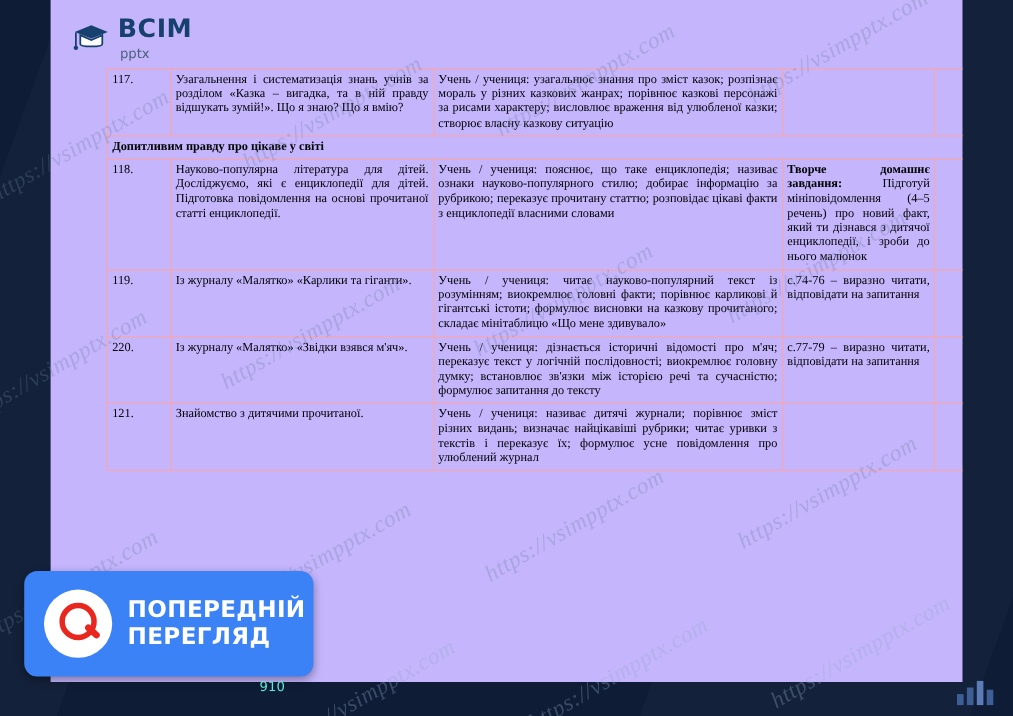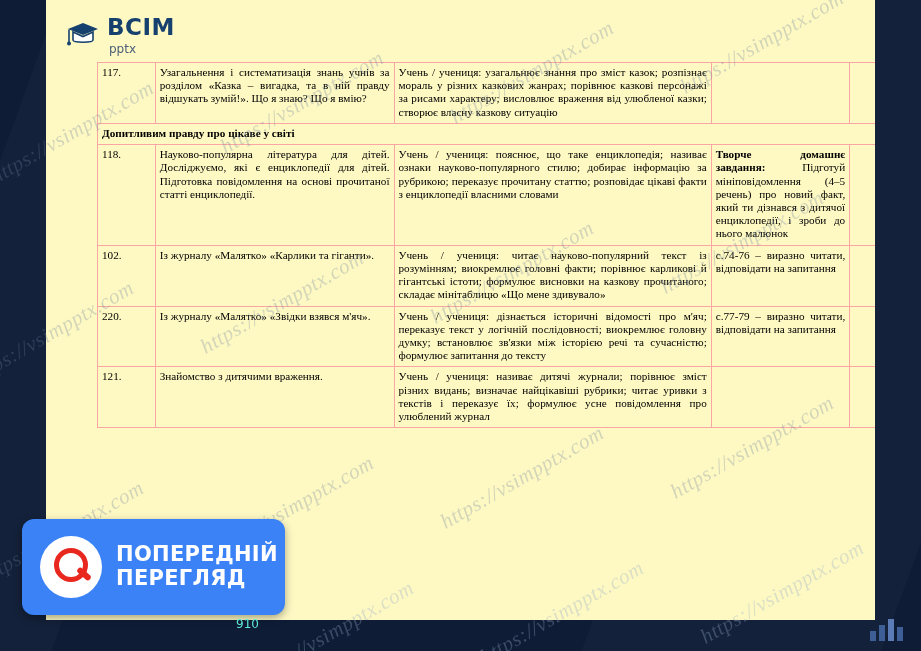--- a/index.html
+++ b/index.html
@@ -29,21 +29,21 @@
     transform: skewX(-20deg);
   }
 
   
   .slide {
     position: absolute;
     left: 46px;
     top: 0px;
     width: 829px;
     height: 620px;
-    background: #fef9c3;
+    background: #c4b5fd;
     overflow: hidden;
   }
 
   
   .logo {
     position: absolute;
     left: 66px;
     top: 16px;
     display: flex;
     align-items: flex-start;
@@ -251,38 +251,38 @@
         <td class="c-topic">Науково-популярна література для дітей. Досліджуємо, які є енциклопедії для дітей. Підготовка повідомлення на основі прочитаної статті енциклопедії.</td>
         <td class="c-desc">Учень / учениця: пояснює, що таке енциклопедія; називає ознаки науково-популярного стилю; добирає інформацію за рубрикою; переказує прочитану статтю; розповідає цікаві факти з енциклопедії власними словами</td>
         <td class="c-hw">
           <span class="hw-title">Творче домашнє завдання:</span>
           <span>Підготуй мініповідомлення (4–5 речень) про новий факт, який ти дізнався з дитячої енциклопедії, і зроби до нього малюнок</span>
         </td>
         <td class="c-extra"></td>
       </tr>
 
       <tr>
-        <td class="c-num">102.</td>
+        <td class="c-num">119.</td>
         <td class="c-topic">Із журналу «Малятко» «Карлики та гіганти».</td>
         <td class="c-desc">Учень / учениця: читає науково-популярний текст із розумінням; виокремлює головні факти; порівнює карликові й гігантські істоти; формулює висновки на казкову прочитаного; складає мінітаблицю «Що мене здивувало»</td>
         <td class="c-hw">с.74-76 – виразно читати, відповідати на запитання</td>
         <td class="c-extra"></td>
       </tr>
 
       <tr>
         <td class="c-num">220.</td>
         <td class="c-topic">Із журналу «Малятко» «Звідки взявся м'яч».</td>
         <td class="c-desc">Учень / учениця: дізнається історичні відомості про м'яч; переказує текст у логічній послідовності; виокремлює головну думку; встановлює зв'язки між історією речі та сучасністю; формулює запитання до тексту</td>
         <td class="c-hw">с.77-79 – виразно читати, відповідати на запитання</td>
         <td class="c-extra"></td>
       </tr>
 
       <tr>
         <td class="c-num">121.</td>
-        <td class="c-topic">Знайомство з дитячими враження.</td>
+        <td class="c-topic">Знайомство з дитячими прочитаної.</td>
         <td class="c-desc">Учень / учениця: називає дитячі журнали; порівнює зміст різних видань; визначає найцікавіші рубрики; читає уривки з текстів і переказує їх; формулює усне повідомлення про улюблений журнал</td>
         <td class="c-hw"></td>
         <td class="c-extra"></td>
       </tr>
     </tbody>
   </table>
 </div>
 
 <div class="wm-layer">
   <div class="wm" style="left:-20px;  top:120px;">https://vsimpptx.com</div>

